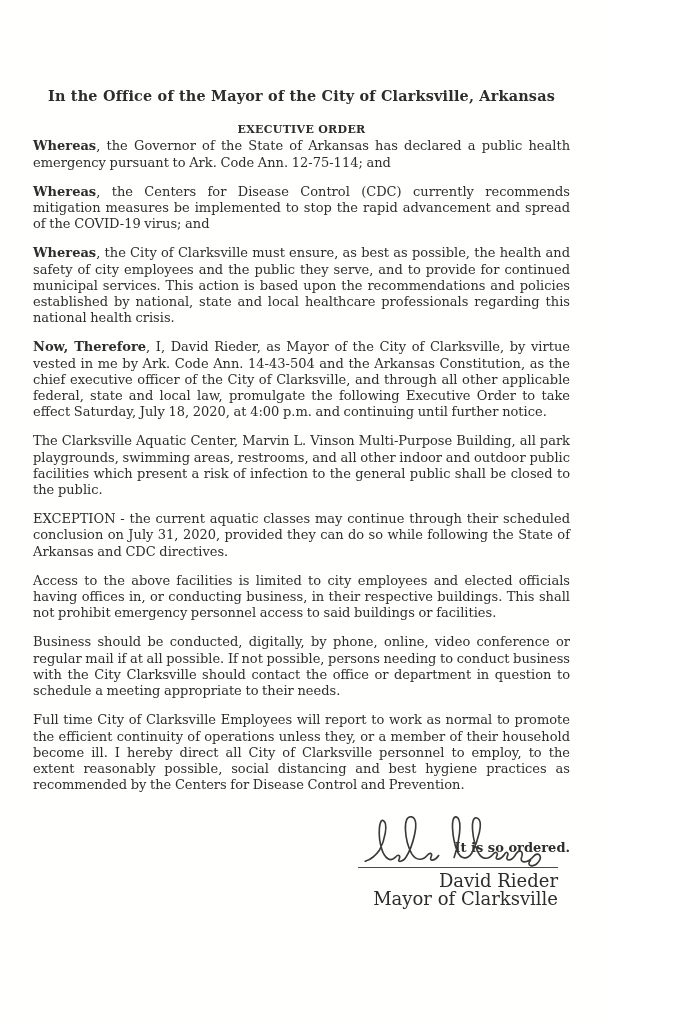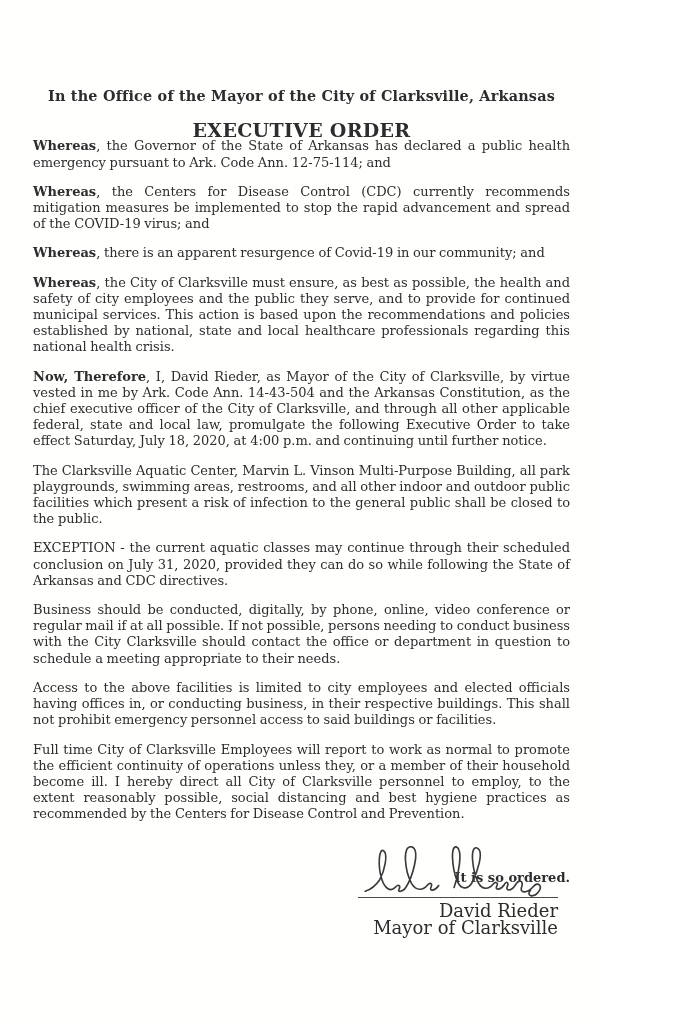--- a/index.html
+++ b/index.html
@@ -23,21 +23,21 @@
     margin: 0 0 18px 0;
     letter-spacing: 0.2px;
   }
   .intro {
     font-style: italic;
     margin: 0;
     text-align: justify;
     font-size: 13.4px;
   }
   .order-heading {
-    font-size: 19px;
+    font-size: 11px;
     font-weight: bold;
     text-align: center;
     margin: 0;
     letter-spacing: 0.3px;
   }
   p.body-par {
     margin: 13px 0 0 0;
     text-align: justify;
     word-spacing: -0.5px;
   }
@@ -81,33 +81,32 @@
 
   <h1 class="doc-title">In the Office of the Mayor of the City of Clarksville, Arkansas</h1>
 
 
   <h2 class="order-heading">EXECUTIVE ORDER</h2>
 
   <p class="body-par first"><strong class="lead">Whereas</strong><span>, the Governor of the State of Arkansas has declared a public health emergency pursuant to Ark. Code Ann. 12-75-114; and</span></p>
 
   <p class="body-par"><strong class="lead">Whereas</strong><span>, the Centers for Disease Control (CDC) currently recommends mitigation measures be implemented to stop the rapid advancement and spread of the COVID-19 virus; and</span></p>
 
-  <p class="body-par"><strong class="lead">Whereas</strong><span>, there is an apparent resurgence of Covid-19 in our community; and</span></p>
 
   <p class="body-par"><strong class="lead">Whereas</strong><span>, the City of Clarksville must ensure, as best as possible, the health and safety of city employees and the public they serve, and to provide for continued municipal services. This action is based upon the recommendations and policies established by national, state and local healthcare professionals regarding this national health crisis.</span></p>
 
   <p class="body-par"><strong class="lead">Now, Therefore</strong><span>, I, David Rieder, as Mayor of the City of Clarksville, by virtue vested in me by Ark. Code Ann. 14-43-504 and the Arkansas Constitution, as the chief executive officer of the City of Clarksville, and through all other applicable federal, state and local law, promulgate the following Executive Order to take effect Saturday, July 18, 2020, at 4:00 p.m. and continuing until further notice.</span></p>
 
   <p class="body-par"><span>The Clarksville Aquatic Center, Marvin L. Vinson Multi-Purpose Building, all park playgrounds, swimming areas, restrooms, and all other indoor and outdoor public facilities which present a risk of infection to the general public shall be closed to the public.</span></p>
 
   <p class="body-par"><span>EXCEPTION - the current aquatic classes may continue through their scheduled conclusion on July 31, 2020, provided they can do so while following the State of Arkansas and CDC directives.</span></p>
 
+  <p class="body-par"><span>Access to the above facilities is limited to city employees and elected officials having offices in, or conducting business, in their respective buildings. This shall not prohibit emergency personnel access to said buildings or facilities.</span></p>
+
   <p class="body-par"><span>Business should be conducted, digitally, by phone, online, video conference or regular mail if at all possible. If not possible, persons needing to conduct business with the City Clarksville should contact the office or department in question to schedule a meeting appropriate to their needs.</span></p>
-
-  <p class="body-par"><span>Access to the above facilities is limited to city employees and elected officials having offices in, or conducting business, in their respective buildings. This shall not prohibit emergency personnel access to said buildings or facilities.</span></p>
 
   <p class="body-par"><span>Full time City of Clarksville Employees will report to work as normal to promote the efficient continuity of operations unless they, or a member of their household become ill. I hereby direct all City of Clarksville personnel to employ, to the extent reasonably possible, social distancing and best hygiene practices as recommended by the Centers for Disease Control and Prevention.</span></p>
 
   <div class="closing-row">
     <span class="ordered">It is so ordered.</span>
 
     <div class="sig-block">
       <svg class="sig-svg" viewBox="0 0 200 60" aria-hidden="true">
         <path d="M4 51 C10 49 15 45 19 39 C24 30 28 12 23 9 C18 6 17 25 21 38 C24 48 30 52 35 47 C38 43 41 45 39 49 C37 52 43 52 46 47 C52 38 62 8 52 5 C42 3 45 30 52 43 C57 51 64 50 68 45 C71 41 74 43 72 47 C70 51 76 51 80 45"></path>
         <path d="M96 47 C100 36 106 7 98 5 C92 4 94 27 99 40 C103 50 110 49 114 43 C120 32 128 8 119 6 C112 5 115 30 121 42 C125 50 132 49 136 44 C139 40 142 42 140 46 C138 50 144 50 148 44 C150 40 153 42 151 46 C149 51 155 51 159 45 C163 38 168 40 166 46 C163 54 172 53 178 46 C183 40 188 46 183 52 C178 58 170 56 175 50"></path>

